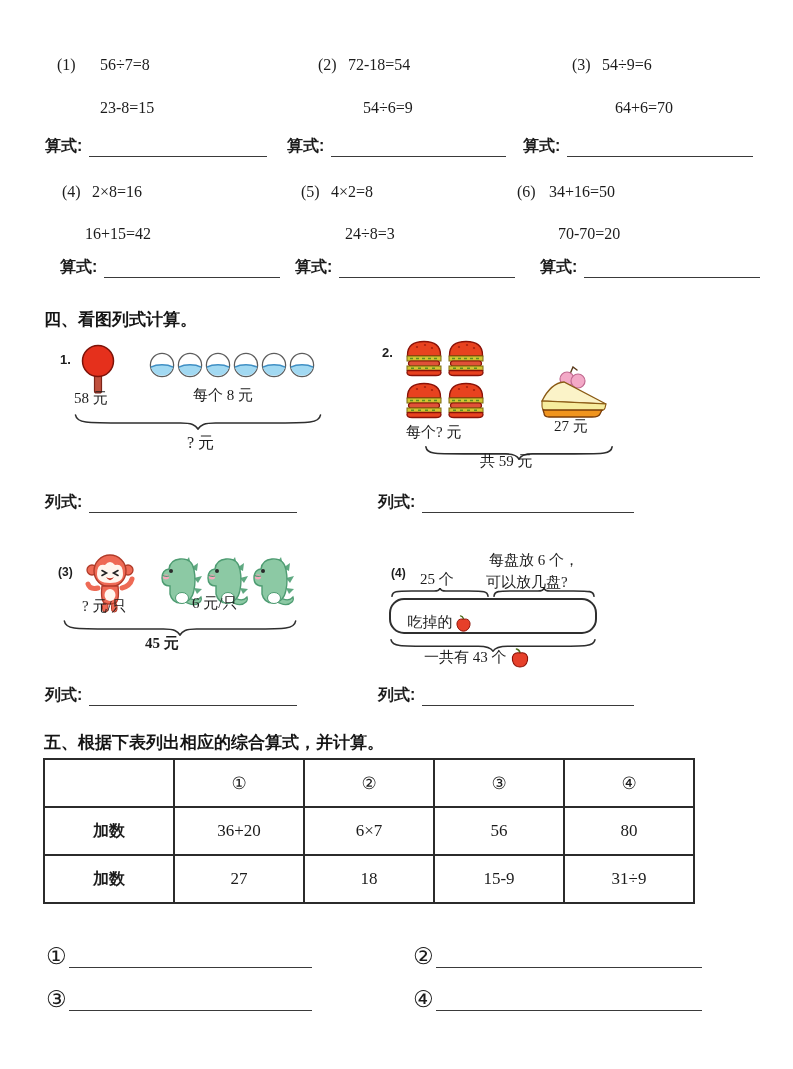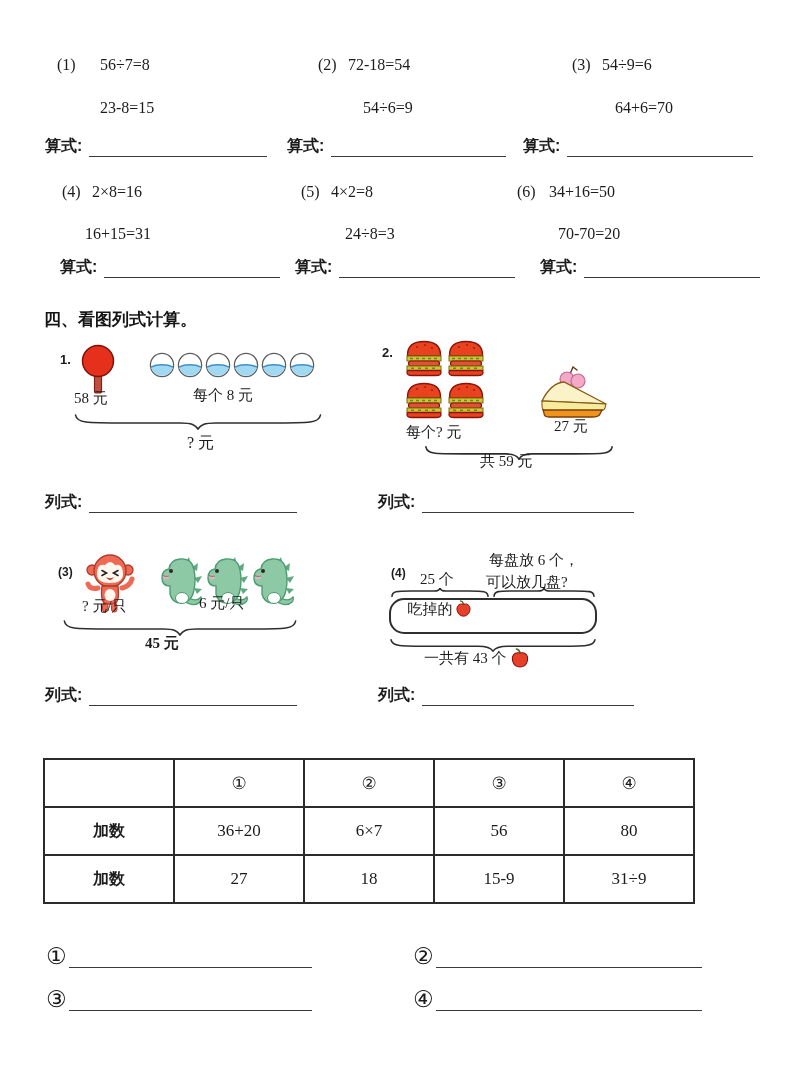--- a/index.html
+++ b/index.html
@@ -32,26 +32,26 @@
   table.calc td.rowhead{font:700 16px "Liberation Sans",sans-serif;}
   .circled{font-family:"DejaVu Sans",sans-serif;font-size:20px;}
   .answer{position:absolute;display:flex;align-items:flex-end;}
   .answer .circled-big{font-family:"DejaVu Sans",sans-serif;font-size:23px;line-height:24px;}
   .answer .uline{margin-left:2px;height:20px;}
   .apartbox{
     position:absolute;left:389px;top:598px;width:208px;height:36px;
     border:2px solid #2f2f2f;border-radius:15px;display:flex;align-items:center;
     box-sizing:border-box;background:#fff;
   }
-  .apart-cell{display:flex;align-items:flex-start;justify-content:center;height:100%;}
+  .apart-cell{display:flex;align-items:flex-end;justify-content:center;height:100%;}
   .apart-left{width:48%;}
   .apart-right{width:52%;border-left:1.5px dashed #777;}
   .apart-cell .t{font:15px "Liberation Serif",serif;white-space:nowrap;}
   .apart-cell svg{margin-left:3px;}
-  .totalrow{position:absolute;display:flex;align-items:center;}
+  .totalrow{position:absolute;display:flex;align-items:flex-start;}
   .totalrow .t{font:15px "Liberation Serif",serif;white-space:nowrap;}
 </style>
 </head>
 <body>
 
 <svg width="0" height="0" style="position:absolute" aria-hidden="true">
   <defs>
     <symbol id="sym-paddle" viewBox="0 0 40 52">
       <rect x="16.5" y="30" width="7" height="19" rx="2" fill="#c0503e" stroke="#7c2418" stroke-width="1.2"></rect>
       <circle cx="20" cy="17" r="15.5" fill="#e5301c" stroke="#7c1208" stroke-width="1.5"></circle>
@@ -138,21 +138,21 @@
     <span class="blabel">算式:</span>
     <div class="uline" style="width:175px"></div>
   </div>
   <div class="abs blankrow" style="left:523px;top:136px">
     <span class="blabel">算式:</span>
     <div class="uline" style="width:186px"></div>
   </div>
 
   <span class="abs eq" style="left:62px;top:183px">(4)</span>
   <span class="abs eq" style="left:92px;top:183px">2×8=16</span>
-  <span class="abs eq" style="left:85px;top:225px">16+15=31</span>
+  <span class="abs eq" style="left:85px;top:225px">16+15=42</span>
 
   <span class="abs eq" style="left:301px;top:183px">(5)</span>
   <span class="abs eq" style="left:331px;top:183px">4×2=8</span>
   <span class="abs eq" style="left:345px;top:225px">24÷8=3</span>
 
   <span class="abs eq" style="left:517px;top:183px">(6)</span>
   <span class="abs eq" style="left:549px;top:183px">34+16=50</span>
   <span class="abs eq" style="left:558px;top:225px">70-70=20</span>
 
   <div class="abs blankrow" style="left:60px;top:257px">
@@ -238,21 +238,21 @@
   <svg class="abs" style="left:158px;top:556px" width="46" height="58">
       <use href="#sym-dino"></use>
     </svg>
   <svg class="abs" style="left:204px;top:556px" width="46" height="58">
       <use href="#sym-dino"></use>
     </svg>
   <svg class="abs" style="left:250px;top:556px" width="46" height="58">
       <use href="#sym-dino"></use>
     </svg>
   <span class="abs hand" style="left:82px;top:597px">? 元/只</span>
-  <span class="abs hand" style="left:199px;top:594px">6 元/只</span>
+  <span class="abs hand" style="left:192px;top:594px">6 元/只</span>
   <svg class="brace" style="left:62px;top:620px" width="236" height="16" viewBox="0 0 200 16" preserveAspectRatio="none">
     <path d="M2,1 C3,9 10,9 42,9 L86,9 C95,9 98,11 100,15 C102,11 105,9 114,9 L158,9 C190,9 197,9 198,1"></path>
   </svg>
   <span class="abs hand-b" style="left:145px;top:634px">45 元</span>
 
   <span class="abs pnum-sm" style="left:391px;top:566px">(4)</span>
   <span class="abs hand" style="left:420px;top:570px">25 个</span>
   <span class="abs hand" style="left:489px;top:551px">每盘放 6 个，</span>
   <span class="abs hand" style="left:486px;top:573px">可以放几盘?</span>
   <svg class="brace" style="left:391px;top:588px" width="98" height="9" viewBox="0 0 200 12" preserveAspectRatio="none">
@@ -281,20 +281,21 @@
 
   <div class="abs blankrow" style="left:45px;top:685px">
     <span class="blabel">列式:</span>
     <div class="uline" style="width:208px"></div>
   </div>
   <div class="abs blankrow" style="left:378px;top:685px">
     <span class="blabel">列式:</span>
     <div class="uline" style="width:212px"></div>
   </div>
 
+  <div class="abs heading" style="left:44px;top:731px">五、根据下表列出相应的综合算式，并计算。</div>
 
   <table class="calc">
     <colgroup>
         <col style="width:130px">
         <col style="width:130px">
         <col style="width:130px">
         <col style="width:130px">
         <col style="width:130px">
       </colgroup>
     <tbody>

